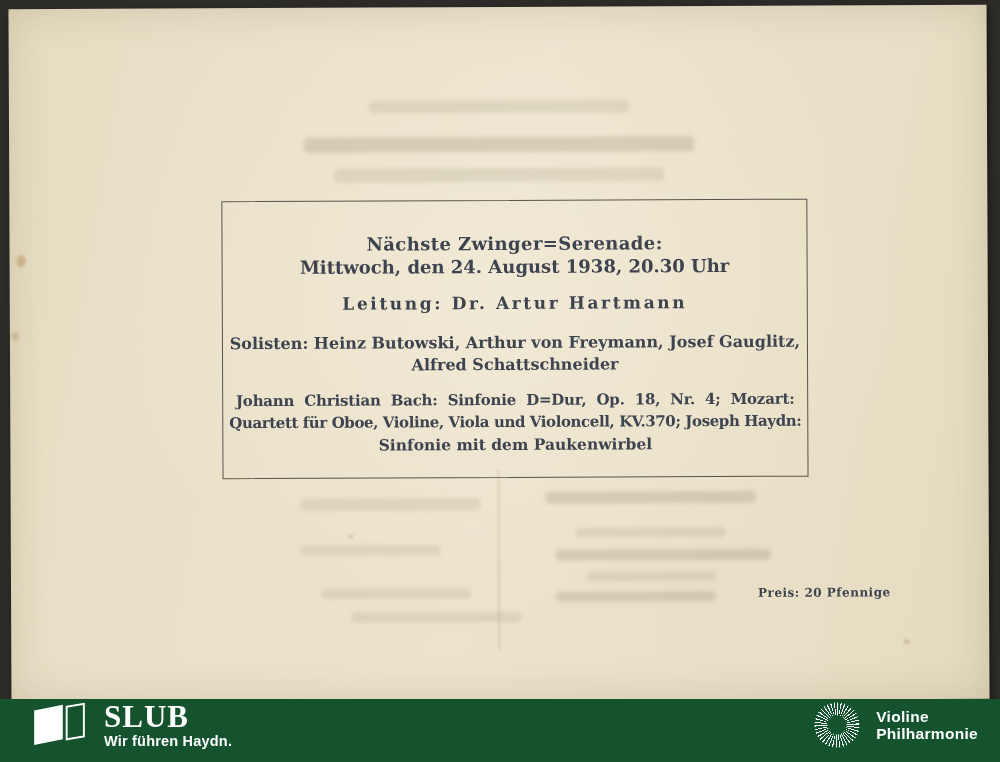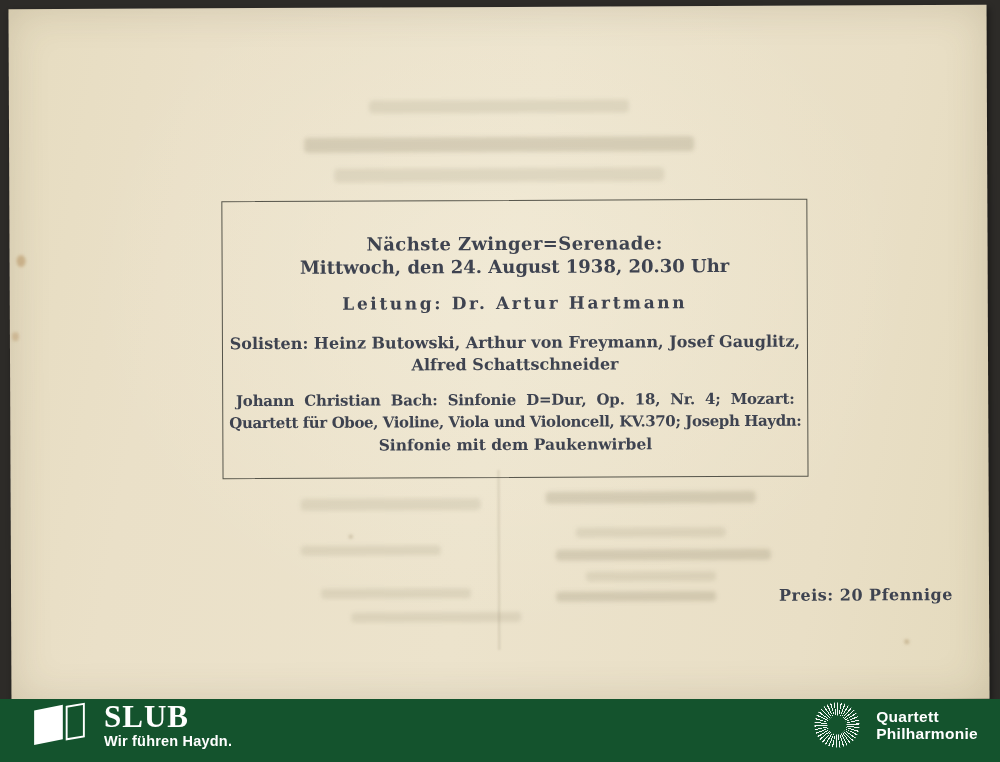--- a/index.html
+++ b/index.html
@@ -54,21 +54,21 @@
   .l-leitung  { top:92px;  font-size:17px; letter-spacing:2.6px; }
   .l-sol1     { top:132px; font-size:16px; }
   .l-sol2     { top:154px; font-size:16px; }
   .l-prog1    { top:190px; font-size:15px; word-spacing:5px; letter-spacing:-0.2px; }
   .l-prog2    { top:212px; font-size:15px; letter-spacing:-0.4px; }
   .l-prog3    { top:234px; font-size:15.5px; }
 
   .price {
     position:absolute; left:747px; top:580px;
     color:#3e4350; font-family:"DejaVu Serif", serif; font-weight:bold;
-    font-size:16px; letter-spacing:0.5px; white-space:nowrap;margin-left:21px;
+    font-size:12px; letter-spacing:0.5px; white-space:nowrap;
   }
 
   
   .footer {
     position:absolute; left:0; bottom:0; width:1000px; height:63px;
     background:#14532d;
   }
   .slub { position:absolute; left:30px; top:2px; display:flex; }
   .slub-icon { width:58px; height:44px; margin-top:1px; }
   .slub-text { margin-left:16px; }
@@ -141,18 +141,18 @@
     </svg>
     <div class="slub-text">
       <div class="slub-name">SLUB</div>
       <div class="slub-claim">Wir führen Haydn.</div>
     </div>
   </div>
 
   <div class="phil">
     <div class="starburst"></div>
     <div class="phil-text">
-      <div>Quartett</div>
+      <div>Violine</div>
       <div>Philharmonie</div>
     </div>
   </div>
 
 </div>
 
 </body></html>

